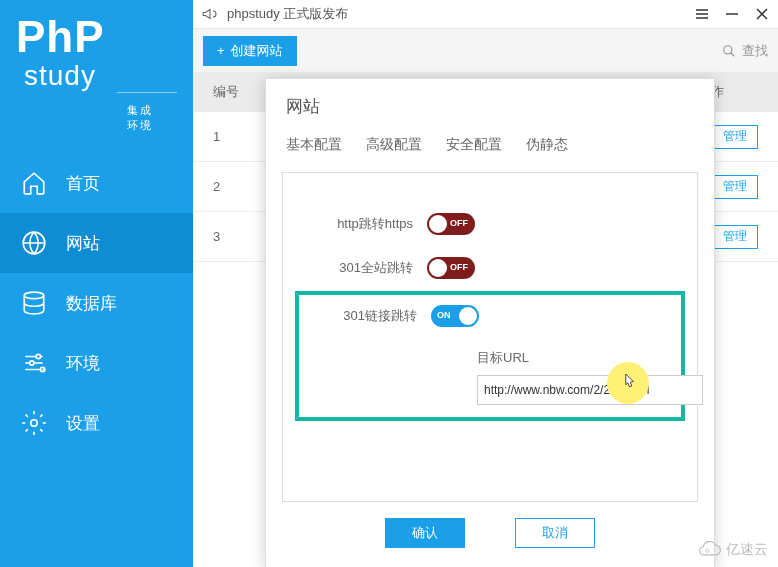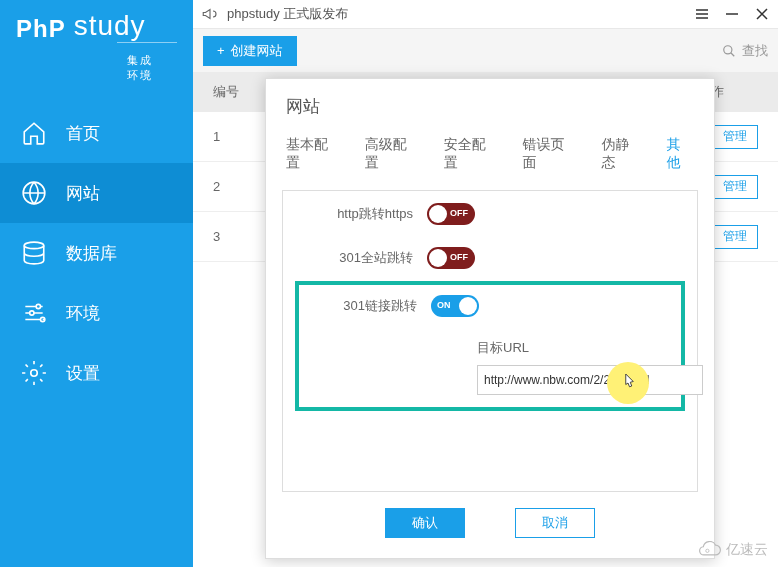--- a/index.html
+++ b/index.html
@@ -1,21 +1,21 @@
 <!DOCTYPE html>
 <html><head>
   <meta charset="utf-8">
   <style>
     * { box-sizing: border-box; margin: 0; padding: 0; font-family: "Microsoft YaHei", sans-serif; }
     body { width: 778px; height: 567px; overflow: hidden; background: #fff; position: relative; }
     
     .sidebar { position: absolute; left: 0; top: 0; width: 193px; height: 567px; background: #1a9fe8; color: #fff; }
     .logo { padding: 12px 16px 10px; }
     .logo-text { font-size: 28px; font-weight: 300; letter-spacing: 1px; }
-    .logo-text .p1 { font-weight: 600; font-size: 24px; }
+    .logo-text .p1 { font-weight: 600; font-size: 44px; }
     .logo-text .s { margin-left: 8px; font-weight: 300; font-size: 28px; line-height: 1; display: inline-block; position: relative; top: -2px; }
     .logo-sub { font-size: 11px; text-align: right; margin-top: -2px; letter-spacing: 2px; padding-right: 24px; border-top: 1px solid rgba(255,255,255,0.5); display: inline-block; float: right; padding-top: 10px; width: 60px; }
     .logo-clear { clear: both; }
     
     .nav { margin-top: 10px; }
     .nav-item { display: flex; align-items: center; height: 60px; padding-left: 20px; cursor: pointer; font-size: 17px; }
     .nav-item.active { background: #0e8dd4; }
     .nav-icon { width: 28px; height: 28px; margin-right: 18px; display: flex; align-items: center; justify-content: center; }
     .nav-icon svg { width: 26px; height: 26px; stroke: #fff; fill: none; stroke-width: 1.5; }
     
@@ -38,21 +38,21 @@
     .row2 { top: 162px; }
     .row3 { top: 212px; }
     .manage-btn { margin-left: auto; margin-right: 20px; border: 1px solid #1a9fe8; color: #1a9fe8; background: #fff; height: 24px; padding: 0 10px; font-size: 12px; cursor: pointer; }
     
     .modal { position: absolute; left: 265px; top: 78px; width: 450px; background: #fff; box-shadow: 0 2px 14px rgba(0,0,0,0.2); border: 1px solid #ddd; }
     .modal-title { font-size: 17px; color: #555; padding: 16px 20px 10px; }
     .tabs { display: flex; padding: 0 16px; gap: 16px; }
     .tab { font-size: 14px; color: #666; padding: 8px 4px; cursor: pointer; }
     .tab.active { color: #1a9fe8; }
     
-    .tab-content { margin: 10px 16px 16px; border: 1px solid #ddd; padding: 12px 20px 80px; position: relative; }
+    .tab-content { margin: 10px 16px 16px; border: 1px solid #ddd; padding: 40px 20px 80px; position: relative; }
     .opt-row { display: flex; align-items: center; margin-bottom: 22px; }
     .opt-label { width: 110px; text-align: right; font-size: 13px; color: #666; margin-right: 14px; }
     .toggle { width: 48px; height: 22px; border-radius: 11px; position: relative; cursor: pointer; }
     .toggle.off { background: #7f1d1d; }
     .toggle.on { background: #1a9fe8; }
     .toggle-knob { position: absolute; width: 18px; height: 18px; background: #fff; border-radius: 50%; top: 2px; }
     .toggle.off .toggle-knob { left: 2px; }
     .toggle.on .toggle-knob { right: 2px; }
     .toggle-text { position: absolute; font-size: 9px; color: #fff; top: 5px; font-weight: bold; }
     .toggle.off .toggle-text { right: 7px; }
@@ -189,23 +189,21 @@
   <div class="col-num">3</div>
   <button class="manage-btn">管理</button>
 </div>
 
 <div class="modal">
   <div class="modal-title">网站</div>
   <div class="tabs">
     <div class="tab">基本配置</div>
     <div class="tab">高级配置</div>
     <div class="tab">安全配置</div>
-    <div class="tab">错误页面</div>
     <div class="tab">伪静态</div>
-    <div class="tab active">其他</div>
   </div>
   <div class="tab-content">
     <div class="opt-row">
       <div class="opt-label">http跳转https</div>
       <div class="toggle off">
         <span class="toggle-text">OFF</span>
         <span class="toggle-knob"></span>
       </div>
     </div>
     <div class="opt-row">

